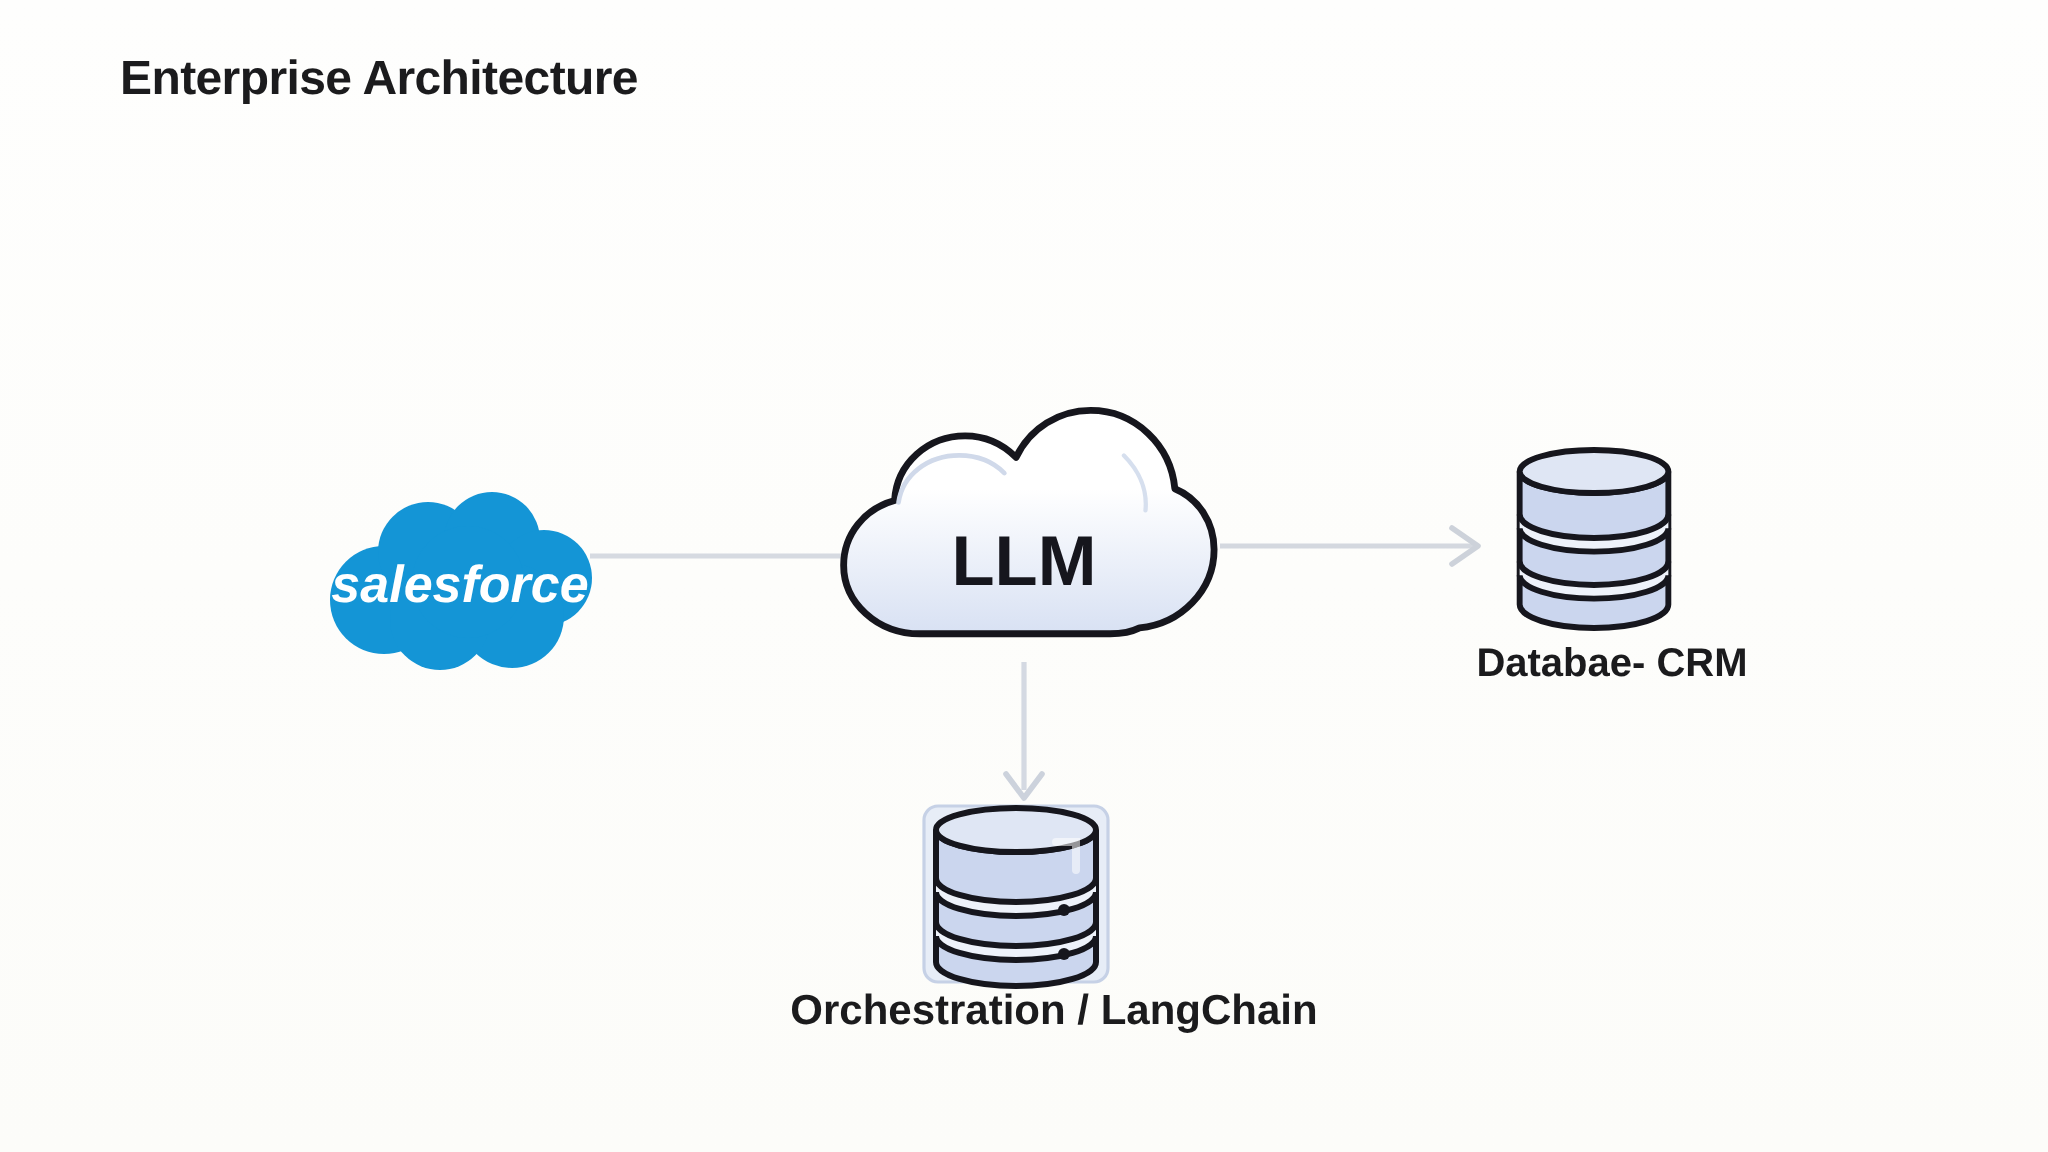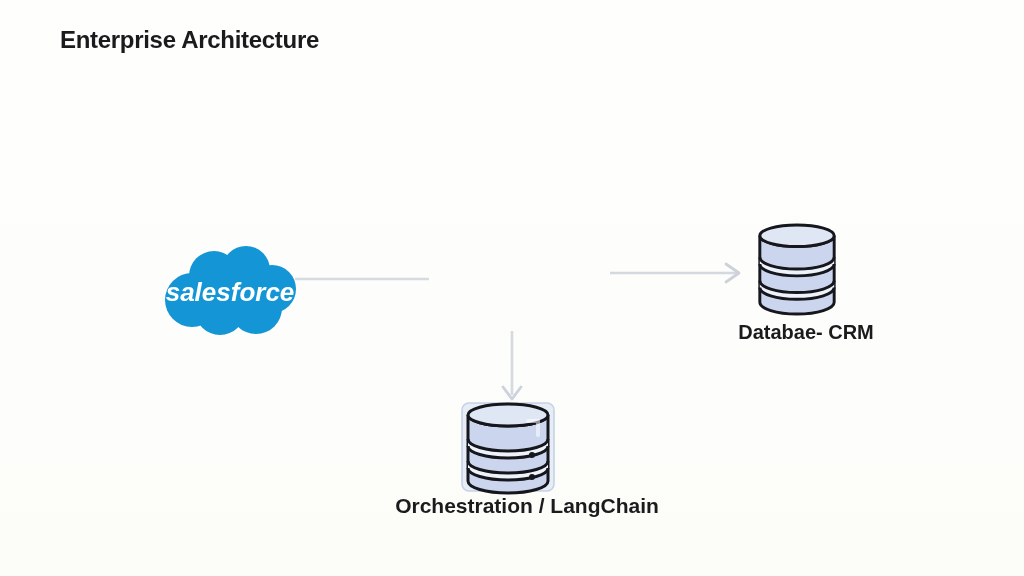--- a/index.html
+++ b/index.html
@@ -79,20 +79,34 @@
         <circle cx="84" cy="31" r="24"></circle>
         <circle cx="110" cy="50" r="24"></circle>
         <circle cx="94" cy="69" r="26"></circle>
         <circle cx="58" cy="71" r="25"></circle>
         <circle cx="72" cy="52" r="28"></circle>
       </g>
       <text class="sf-text" x="68" y="62" font-size="26" text-anchor="middle">salesforce</text>
     </svg>
   </div>
 
+  <div class="node" style="left:413px; top:197px;">
+    <svg width="196" height="132" viewBox="0 0 200 134">
+      <defs>
+        <linearGradient id="cloudGrad" x1="0" y1="0" x2="0" y2="1">
+          <stop offset="0.35" stop-color="#ffffff"></stop>
+          <stop offset="1" stop-color="#d8e1f3"></stop>
+        </linearGradient>
+      </defs>
+      <path d="M48 122 C26 122 9 106 9 87 C9 71 20 58 35 54 C36 35 52 21 71 21 C81 21 90 25 97 32 C104 17 119 8 135 8 C158 8 176 26 178 48 C190 53 198 65 198 79 C198 100 181 117 160 119 C156 121 150 122 145 122 Z" fill="url(#cloudGrad)" stroke="#16161d" stroke-width="3.5" stroke-linejoin="round"></path>
+      <path d="M37 55 C39 41 52 31 68 31 C77 31 85 34 91 40" fill="none" stroke="#d0d9ea" stroke-width="2.4" stroke-linecap="round"></path>
+      <path d="M152 31 C160 39 164 49 163 59" fill="none" stroke="#d6dfee" stroke-width="2.2" stroke-linecap="round"></path>
+      <text class="llm-text" x="101" y="97" font-size="36" text-anchor="middle">LLM</text>
+    </svg>
+  </div>
 
   <div class="node" style="left:752px; top:220px;">
     <svg width="90" height="98" viewBox="0 0 92 100">
       <g stroke="#16161d" stroke-width="3">
         <path d="M8 16 L8 84 A38 12 0 0 0 84 84 L84 16 A38 11 0 0 1 8 16 Z" fill="#cbd6ee"></path>
         <ellipse cx="46" cy="16" rx="38" ry="11" fill="#dfe6f4"></ellipse>
         <path d="M8 38 A38 12 0 0 0 84 38 L84 45 A38 12 0 0 1 8 45 Z" fill="#eef2fa" stroke="none"></path>
         <path d="M8 38 A38 12 0 0 0 84 38" fill="none"></path>
         <path d="M8 45 A38 12 0 0 0 84 45" fill="none"></path>
         <path d="M8 62 A38 12 0 0 0 84 62 L84 69 A38 12 0 0 1 8 69 Z" fill="#eef2fa" stroke="none"></path>

